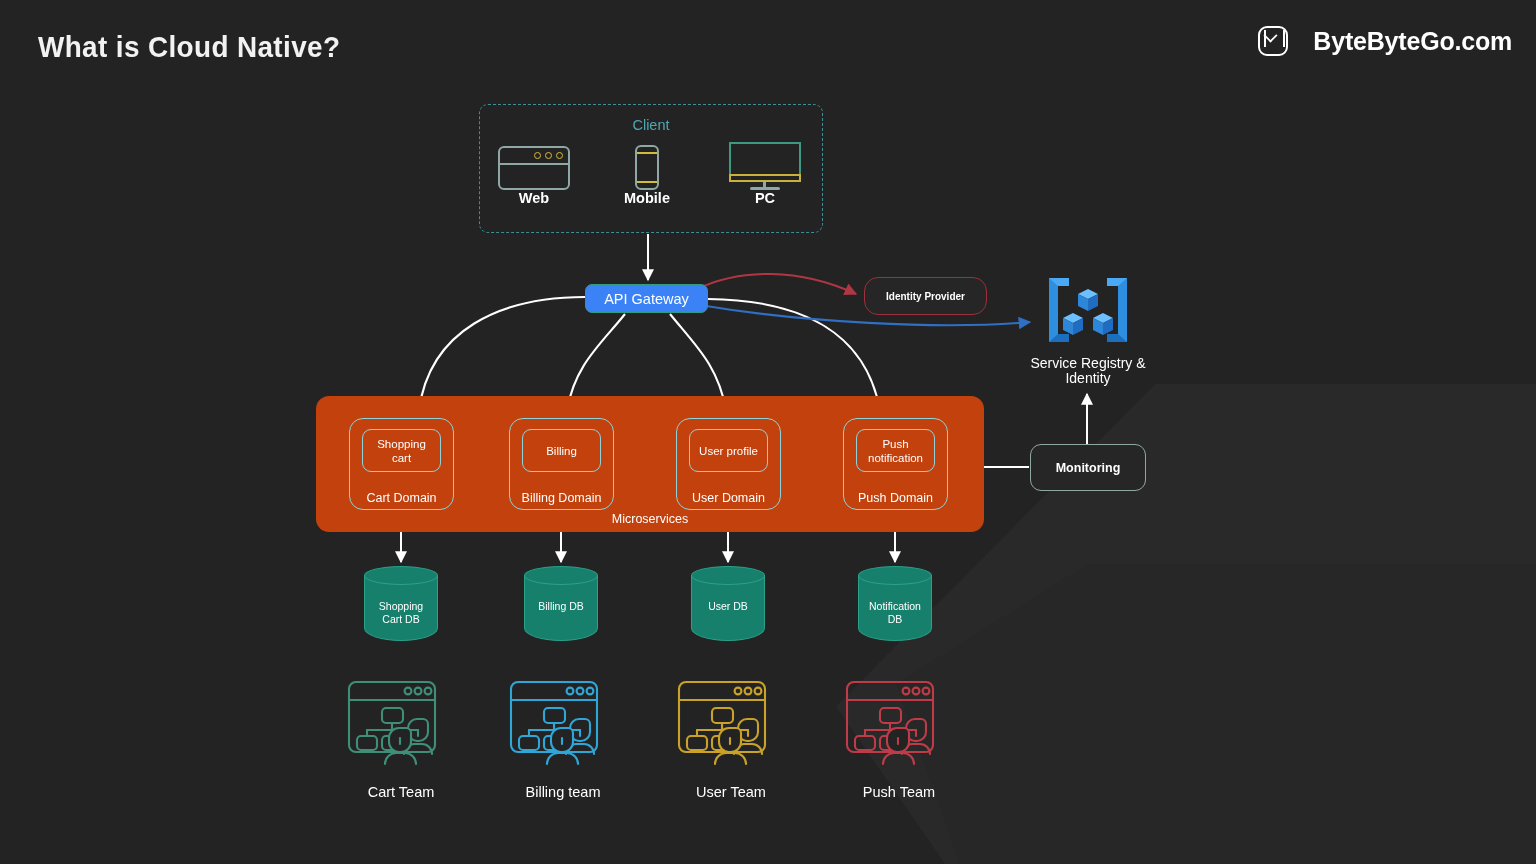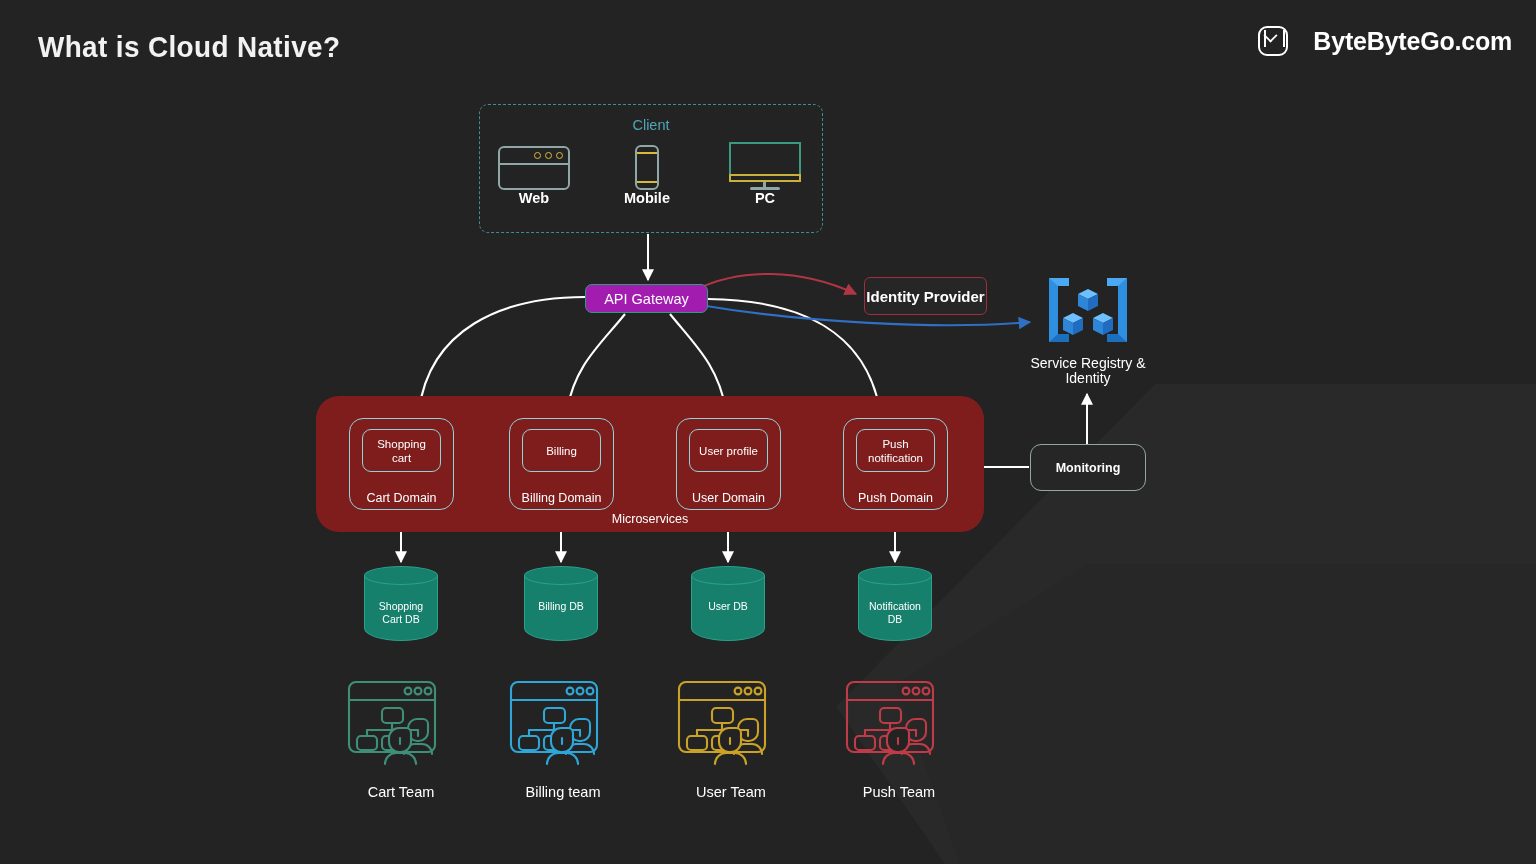--- a/index.html
+++ b/index.html
@@ -77,49 +77,49 @@
   
   .ico-pc{width:76px;height:48px;position:relative;}
   .ico-pc .screen{position:absolute;left:2px;top:0;width:72px;height:34px;border:2px solid #3d9a82;box-sizing:border-box;}
   .ico-pc .base{position:absolute;left:2px;top:32px;width:72px;height:8px;border:2px solid #c9b23c;box-sizing:border-box;}
   .ico-pc .neck{position:absolute;left:36px;top:40px;width:3px;height:6px;background:#8fa8a6;}
   .ico-pc .foot{position:absolute;left:23px;top:45px;width:30px;height:3px;background:#8fa8a6;border-radius:2px;}
 
   
   #api-gateway{
     position:absolute;left:585px;top:284px;width:123px;height:29px;
-    background:#a21caf;border:1.5px solid #2f9c80;border-radius:7px;
+    background:#3b82f6;border:1.5px solid #2f9c80;border-radius:7px;
     display:flex;align-items:center;justify-content:center;
     font-size:14.5px;color:#ffffff;font-weight:500;box-sizing:border-box;
   }
 
   
   #identity-provider{
     position:absolute;left:864px;top:277px;width:123px;height:38px;
-    background:#272626;border:1.8px solid #9e2f3c;border-radius:6px;
+    background:#272626;border:1.8px solid #9e2f3c;border-radius:14px;
     display:flex;align-items:center;justify-content:center;
-    font-size:15px;color:#ffffff;font-weight:600;box-sizing:border-box;
+    font-size:10px;color:#ffffff;font-weight:600;box-sizing:border-box;
   }
 
   
   #service-registry{position:absolute;left:1022px;top:272px;width:132px;text-align:center;}
   #service-registry .sr-label{margin-top:6px;font-size:14px;line-height:15px;color:#ffffff;font-weight:500;}
 
   
   #monitoring{
     position:absolute;left:1030px;top:444px;width:116px;height:47px;
     background:#262626;border:1.5px solid #90a8a4;border-radius:11px;
     display:flex;align-items:center;justify-content:center;
     font-size:12.5px;color:#ffffff;font-weight:600;box-sizing:border-box;
   }
 
   
   #microservices-panel{
     position:absolute;left:316px;top:396px;width:668px;height:136px;
-    background:#7f1d1d;border-radius:23px;
+    background:#c2410c;border-radius:13px;
   }
   #microservices-label{
     position:absolute;left:0;right:0;bottom:6px;text-align:center;
     font-size:12.5px;color:#ffffff;font-weight:500;
   }
   .service-domain{
     position:absolute;width:105px;height:92px;top:418px;
     border:1.6px solid #8fd3da;border-radius:14px;box-sizing:border-box;
     display:flex;flex-direction:column;align-items:center;
   }

